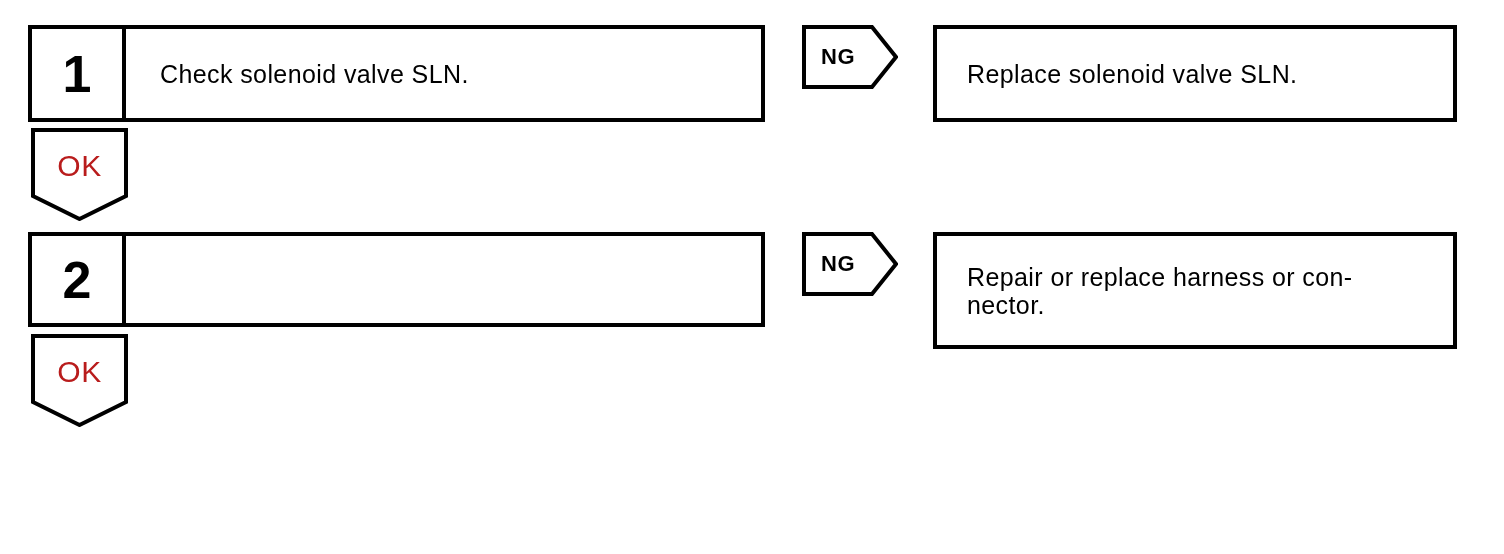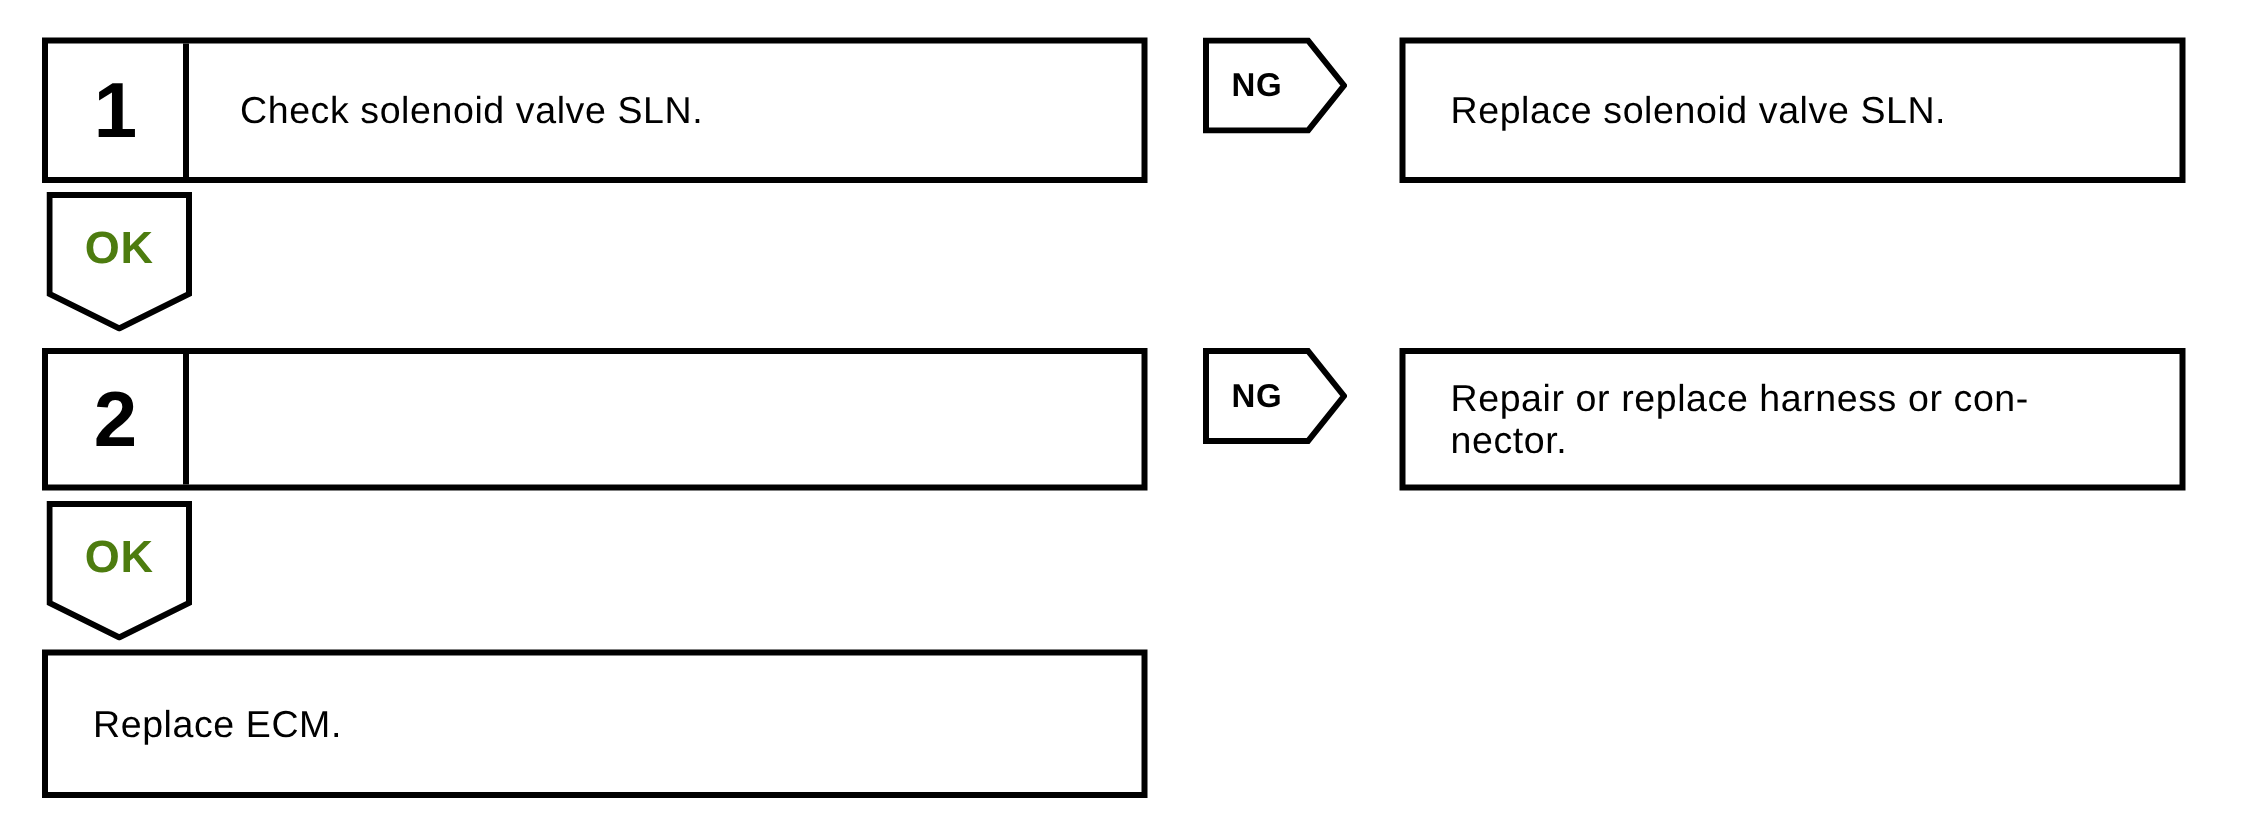--- a/index.html
+++ b/index.html
@@ -103,24 +103,24 @@
   }
   .ok-label {
     position: absolute;
     left: 0;
     top: 0;
     width: 97px;
     height: 76px;
     display: flex;
     align-items: center;
     justify-content: center;
-    font-weight: bold;
+    font-weight: normal;
     font-size: 30px;
     letter-spacing: 0.5px;
-    color: #4d7c0f;
+    color: #b91c1c;
   }
 </style>
 </head>
 <body>
 
 <div id="canvas">
 
   <div class="box" style="left:28px; top:25px; width:737px; height:97px;">
     <div class="num-cell">1</div>
     <div class="box-text step-text">Check solenoid valve SLN.</div>
@@ -148,29 +148,26 @@
     <div class="num-cell">2</div>
   </div>
 
   <div class="ng-tag" style="left:802px; top:232px;">
     <svg viewBox="0 0 96 64" preserveAspectRatio="none">
       <polygon points="2,2 70,2 94,32 70,62 2,62" fill="#ffffff" stroke="#000000" stroke-width="4" stroke-linejoin="miter"></polygon>
     </svg>
     <div class="ng-label">NG</div>
   </div>
 
-  <div class="box" style="left:933px; top:232px; width:524px; height:95px;">
+  <div class="box" style="left:933px; top:232px; width:524px; height:117px;">
     <div class="box-text plain-text">Repair or replace harness or con-
 nector.</div>
   </div>
 
   <div class="ok-tag" style="left:31px; top:334px;">
     <svg viewBox="0 0 97 93" preserveAspectRatio="none">
       <polygon points="2,2 95,2 95,68 48.5,91 2,68" fill="#ffffff" stroke="#000000" stroke-width="4" stroke-linejoin="miter"></polygon>
     </svg>
     <div class="ok-label">OK</div>
   </div>
 
-  <div class="box" style="left:28px; top:433px; width:737px; height:99px;">
-    <div class="box-text plain-text">Replace ECM.</div>
-  </div>
 
 </div>
 
 </body></html>

